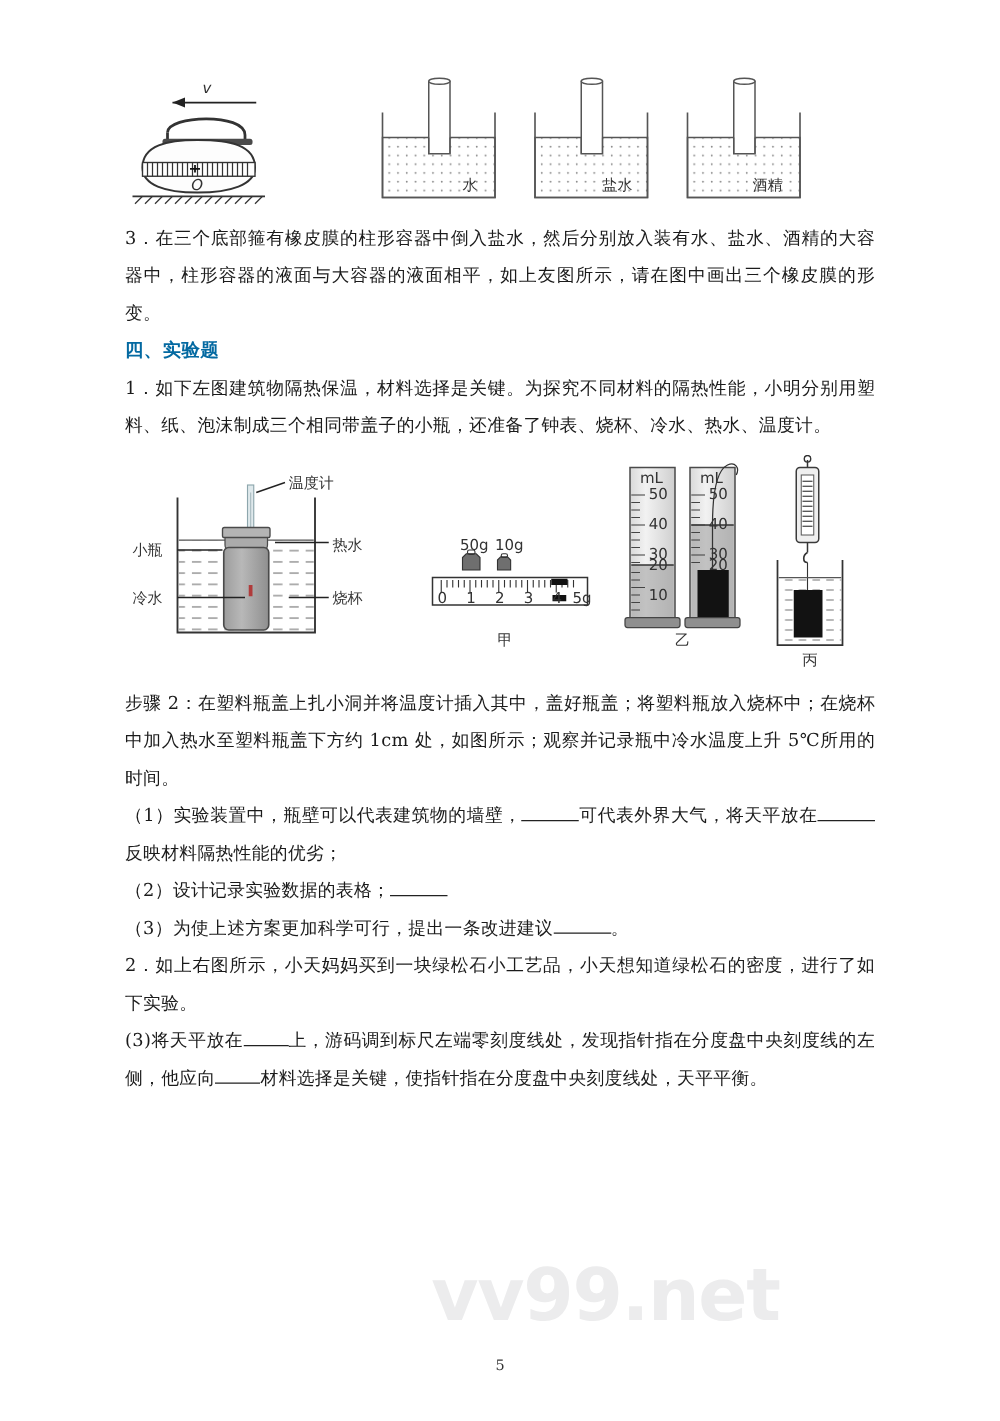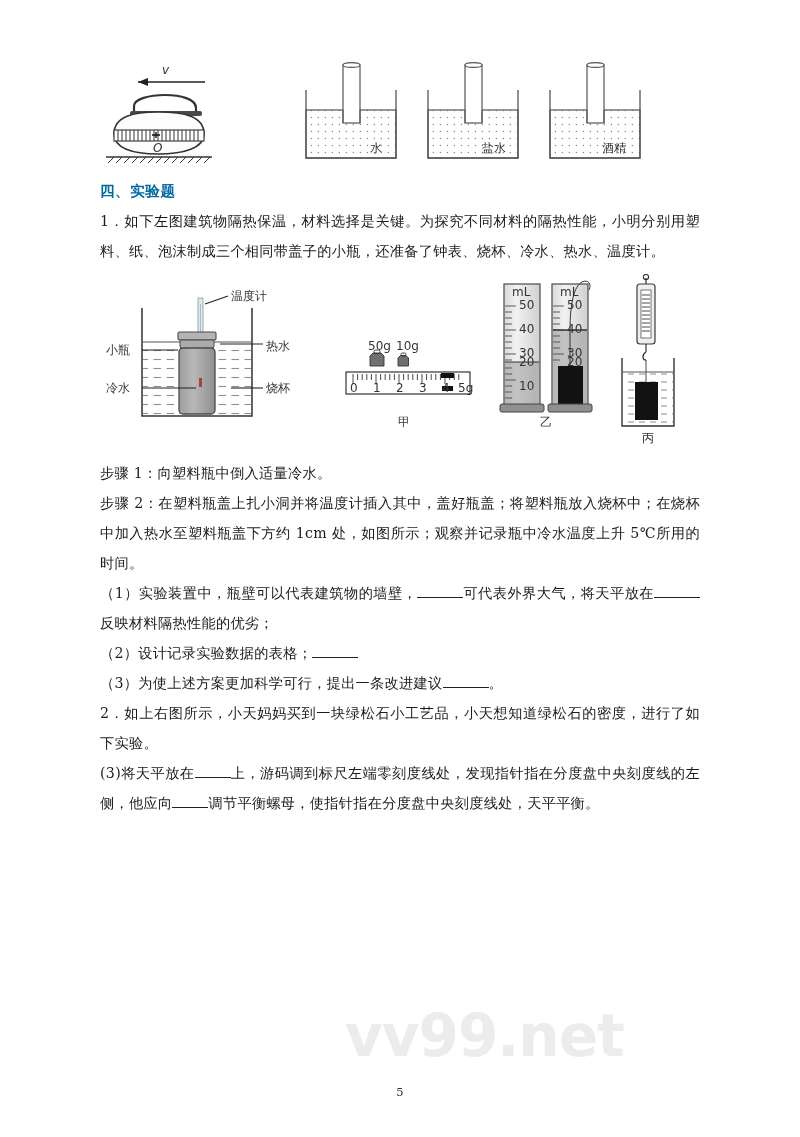--- a/index.html
+++ b/index.html
@@ -186,20 +186,21 @@
         <path d="M10,30 L10,98 L100,98 L100,30" fill="none" stroke="#555" stroke-width="1.3"></path>
         <rect x="47" y="5" width="17" height="58" fill="#fff" stroke="#555" stroke-width="1.2"></rect>
         <ellipse cx="55.5" cy="5" rx="8.5" ry="2.4" fill="#fff" stroke="#555" stroke-width="1.1"></ellipse>
         <line x1="47" y1="50" x2="47" y2="63" stroke="#555" stroke-width="1"></line>
         <line x1="64" y1="50" x2="64" y2="63" stroke="#555" stroke-width="1"></line>
         <text x="62" y="92" class="figlabel">酒精</text>
       </g>
     </svg>
   </div>
 
+  <p class="para">3．在三个底部箍有橡皮膜的柱形容器中倒入盐水，然后分别放入装有水、盐水、酒精的大容器中，柱形容器的液面与大容器的液面相平，如上友图所示，请在图中画出三个橡皮膜的形变。</p>
 
   <p class="heading">四、实验题</p>
 
   <p class="para">1．如下左图建筑物隔热保温，材料选择是关键。为探究不同材料的隔热性能，小明分别用塑料、纸、泡沫制成三个相同带盖子的小瓶，还准备了钟表、烧杯、冷水、热水、温度计。</p>
 
   <div id="fig2">
     <svg width="600" height="172" viewBox="0 0 600 172">
       <defs>
         <pattern id="dashliq2" width="13" height="9" patternUnits="userSpaceOnUse">
           <line x1="1.5" y1="4.5" x2="9" y2="4.5" stroke="#8e8e8e" stroke-width="1.1"></line>
@@ -398,28 +399,27 @@
         <rect x="7" y="98" width="50" height="53" fill="url(#dashliq3)"></rect>
         <line x1="7" y1="98" x2="57" y2="98" stroke="#555" stroke-width="1"></line>
 
         <rect x="19" y="108" width="23" height="38" fill="#121212"></rect>
 
         <text x="26" y="168" class="figlabel" font-size="12.5" fill="#333">丙</text>
       </g>
     </svg>
   </div>
 
-  <p class="para">步骤 1：向塑料瓶中倒入适量冷水。</p>
   <p class="para">步骤 2：在塑料瓶盖上扎小洞并将温度计插入其中，盖好瓶盖；将塑料瓶放入烧杯中；在烧杯中加入热水至塑料瓶盖下方约 1cm 处，如图所示；观察并记录瓶中冷水温度上升 5℃所用的时间。</p>
 
   <p class="para"><span>（1）实验装置中，瓶壁可以代表建筑物的墙壁，</span><span class="blank w5"></span><span>可代表外界大气，将天平放在</span><span class="blank w5"></span><span>反映材料隔热性能的优劣；</span></p>
 
   <p class="para"><span>（2）设计记录实验数据的表格；</span><span class="blank w5"></span></p>
 
   <p class="para"><span>（3）为使上述方案更加科学可行，提出一条改进建议</span><span class="blank w5"></span><span>。</span></p>
 
   <p class="para">2．如上右图所示，小天妈妈买到一块绿松石小工艺品，小天想知道绿松石的密度，进行了如下实验。</p>
 
-  <p class="para"><span>(3)将天平放在</span><span class="blank w4"></span><span>上，游码调到标尺左端零刻度线处，发现指针指在分度盘中央刻度线的左侧，他应向</span><span class="blank w4"></span><span>调节平衡螺母，使指针指在分度盘中央刻度线处，天平平衡。</span></p>
+  <p class="para"><span>(3)将天平放在</span><span class="blank w4"></span><span>上，游码调到标尺左端零刻度线处，发现指针指在分度盘中央刻度线的左侧，他应向</span><span class="blank w4"></span><span>材料选择是关键，使指针指在分度盘中央刻度线处，天平平衡。</span></p>
 
   <div id="pagenum">5</div>
 
 </div>
 
 </body></html>

